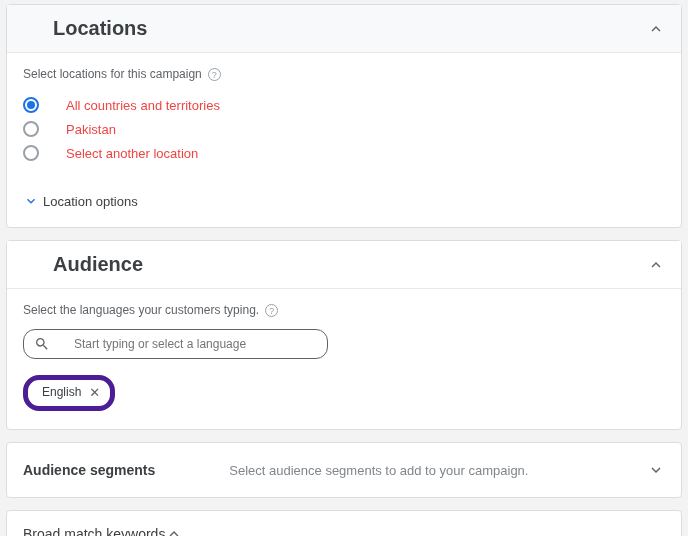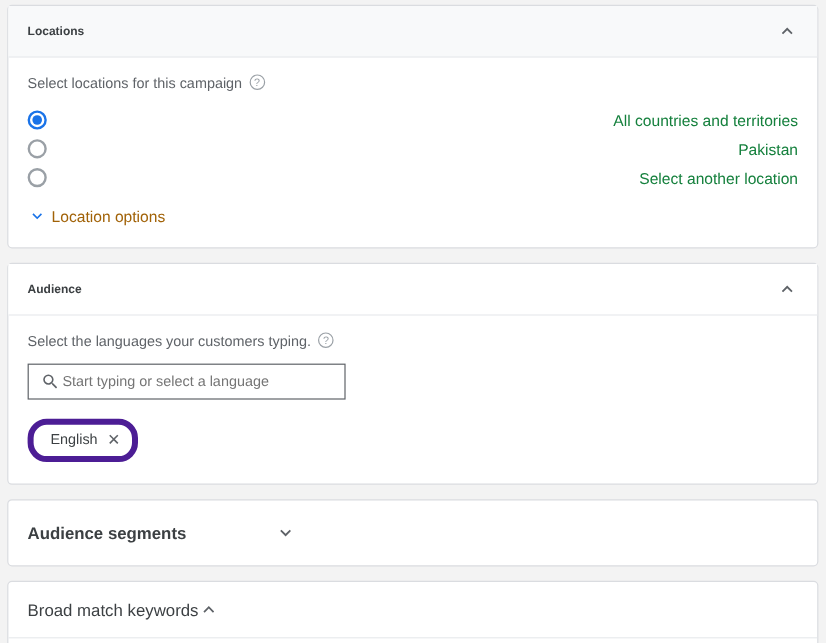--- a/index.html
+++ b/index.html
@@ -21,43 +21,43 @@
     display: flex;
     align-items: center;
     justify-content: space-between;
     padding: 12px 16px;
     border-bottom: 1px solid #e8eaed;
     background: #f8f9fa;
     cursor: pointer;
   }
   .card-header.notopbg { background:#fff; border-bottom:none; }
   .card-header h2 {
-    font-size: 10px;
+    font-size: 20px;
     font-weight: 600;
     color: #3c4043;
+    margin-left: 30px;
   }
   .card-body {
     padding: 14px 16px 18px 16px;
   }
   .desc-row {
     display:flex;
-    align-items:flex-start;
+    align-items:flex-end;
     gap:6px;
     margin-bottom: 12px;
     color:#5f6368;
     font-size:12px;
   }
   .radio-row {
     display:flex;
     align-items:center;
     gap:27px;
     padding: 4px 0;
     font-size:13px;
-    color:#15803d;
-    justify-content:space-between;
+    color:#ef4444;
   }
   .radio {
     width:16px; height:16px;
     border:2px solid #9aa0a6;
     border-radius:50%;
     display:flex;align-items:center;justify-content:center;
     flex-shrink:0;
   }
   .radio.selected {
     border-color:#1a73e8;
@@ -65,47 +65,47 @@
   .radio.selected::after {
     content:"";
     width:8px;height:8px;
     background:#1a73e8;
     border-radius:50%;
   }
   .location-options {
     display:flex;
     align-items:center;
     gap:4px;
-    color:#a16207;
-    font-size:13px;
-    margin-top:12px;
+    color:#404040;
+    font-size:13px;
+    margin-top:28px;
     cursor:pointer;
   }
   .chevron {
     display:inline-flex;
   }
   .chevron svg { display:block; }
   .help-icon {
     width:13px;height:13px;
     border:1px solid #9aa0a6;
     border-radius:50%;
     display:inline-flex;
     align-items:center;justify-content:center;
     font-size:9px;
     color:#9aa0a6;
     cursor:pointer;
   }
   .lang-input-wrap {
     border:1px solid #5f6368;
-    border-radius:0;
-    width:265px;
+    border-radius:12px;
+    width:305px;
     display:flex;
     align-items:center;
     padding:6px 10px;
-    gap:2px;
+    gap:24px;
     margin-bottom:16px;
   }
   .lang-input-wrap input {
     border:none;
     outline:none;
     font-size:12px;
     width:100%;
     background:transparent;
   }
   .chip {
@@ -218,20 +218,21 @@
     <span class="chip">
       <span>English</span>
       <span class="x">✕</span>
     </span>
   </div>
 </div>
 
 <div class="card">
   <div class="aud-header">
     <h2>Audience segments</h2>
+    <span class="aud-subtext">Select audience segments to add to your campaign.</span>
     <span class="chevron">
       <svg width="18" height="18" viewBox="0 0 24 24">
           <path fill="#5f6368" d="M7.41 8.59 12 13.17l4.59-4.58L18 10l-6 6-6-6z"></path>
         </svg>
     </span>
   </div>
 </div>
 
 <div class="card">
   <div class="bm-header">

